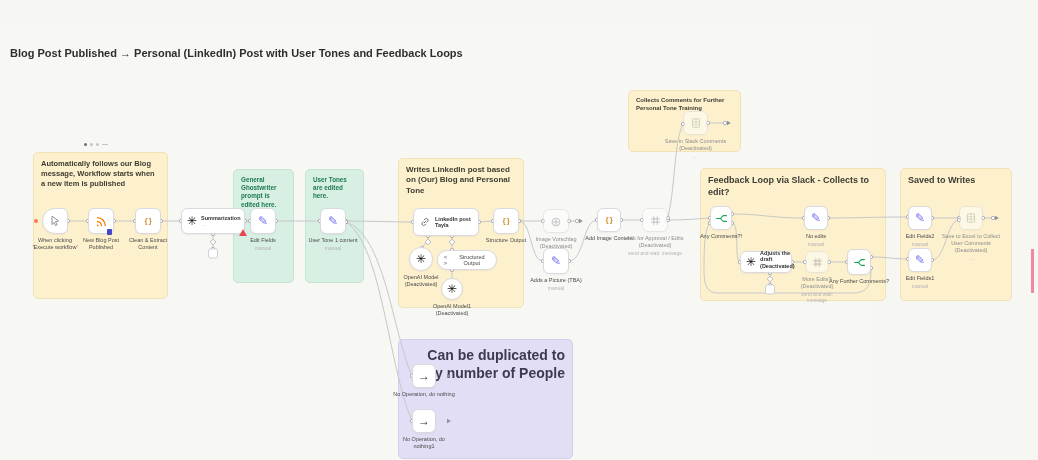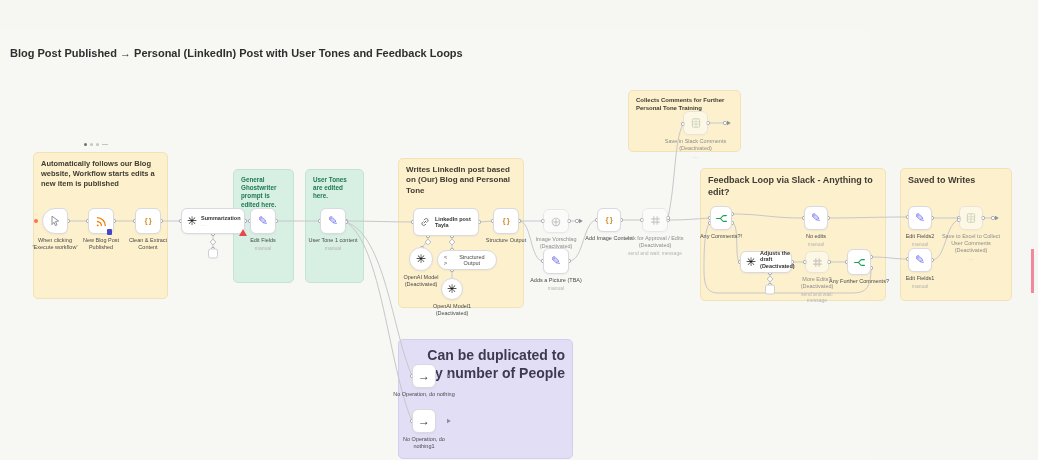--- a/index.html
+++ b/index.html
@@ -46,36 +46,36 @@
 <div id="page">
   <div id="wf-title">Blog Post Published → Personal (LinkedIn) Post with User Tones and Feedback Loops</div>
   <div id="dots">
       <i class="on"></i>
       <i></i>
       <i></i>
       <b></b>
     </div>
   <div id="stickies">
       <div class="sticky yellow" style="left: 33px; top: 122px; width: 135px; height: 147px;">
-        <div class="shead" style="font-size: 7.5px; color: rgb(63, 60, 51);">Automatically follows our Blog website, Workflow starts edits a new item is published</div>
+        <div class="shead" style="font-size: 7.5px; color: rgb(63, 60, 51);">Automatically follows our Blog message, Workflow starts when a new item is published</div>
       </div>
       <div class="sticky green" style="left: 233px; top: 139px; width: 61px; height: 114px;">
         <div class="shead" style="font-size: 6.3px; color: rgb(29, 122, 80);">General Ghostwriter prompt is edited here.</div>
       </div>
       <div class="sticky green" style="left: 305px; top: 139px; width: 59px; height: 114px;">
         <div class="shead" style="font-size: 6.3px; color: rgb(29, 122, 80);">User Tones are edited here.</div>
       </div>
       <div class="sticky yellow" style="left: 398px; top: 128px; width: 126px; height: 150px;">
         <div class="shead" style="font-size: 8px; color: rgb(63, 60, 51);">Writes LinkedIn post based on (Our) Blog and Personal Tone</div>
       </div>
       <div class="sticky yellow" style="left: 628px; top: 60px; width: 113px; height: 62px;">
         <div class="shead" style="font-size: 6px; color: rgb(63, 60, 51);">Collects Comments for Further Personal Tone Training</div>
       </div>
       <div class="sticky yellow" style="left: 700px; top: 138px; width: 186px; height: 133px;">
-        <div class="shead" style="font-size: 9px; color: rgb(63, 60, 51);">Feedback Loop via Slack - Anything to edit?</div>
+        <div class="shead" style="font-size: 9px; color: rgb(63, 60, 51);">Feedback Loop via Slack - Collects to edit?</div>
       </div>
       <div class="sticky yellow" style="left: 900px; top: 138px; width: 112px; height: 133px;">
         <div class="shead" style="font-size: 9px; color: rgb(63, 60, 51);">Saved to Writes</div>
       </div>
       <div class="sticky purple" style="left: 398px; top: 309px; width: 175px; height: 120px;">
         <div class="shead" style="font-size: 14px; color: rgb(62, 58, 82); text-align: right;">Can be duplicated to any number of People</div>
       </div>
     </div>
   <svg class="layer" id="edges-layer" width="1038" height="460">
       <path d="M68 191 L88 191" fill="none" stroke="#c7c7cb" stroke-width="1"></path>

